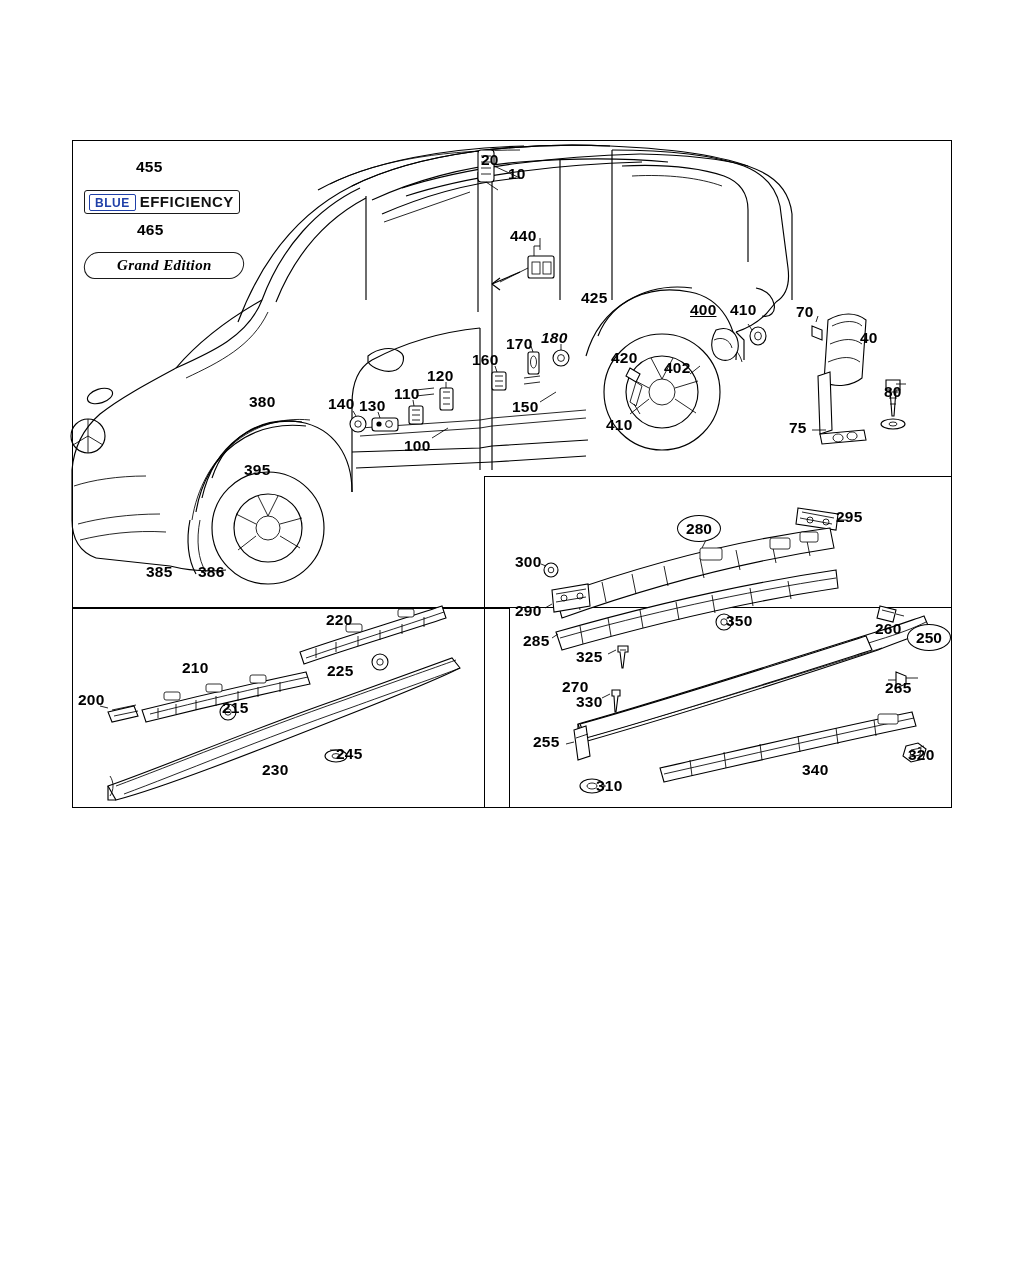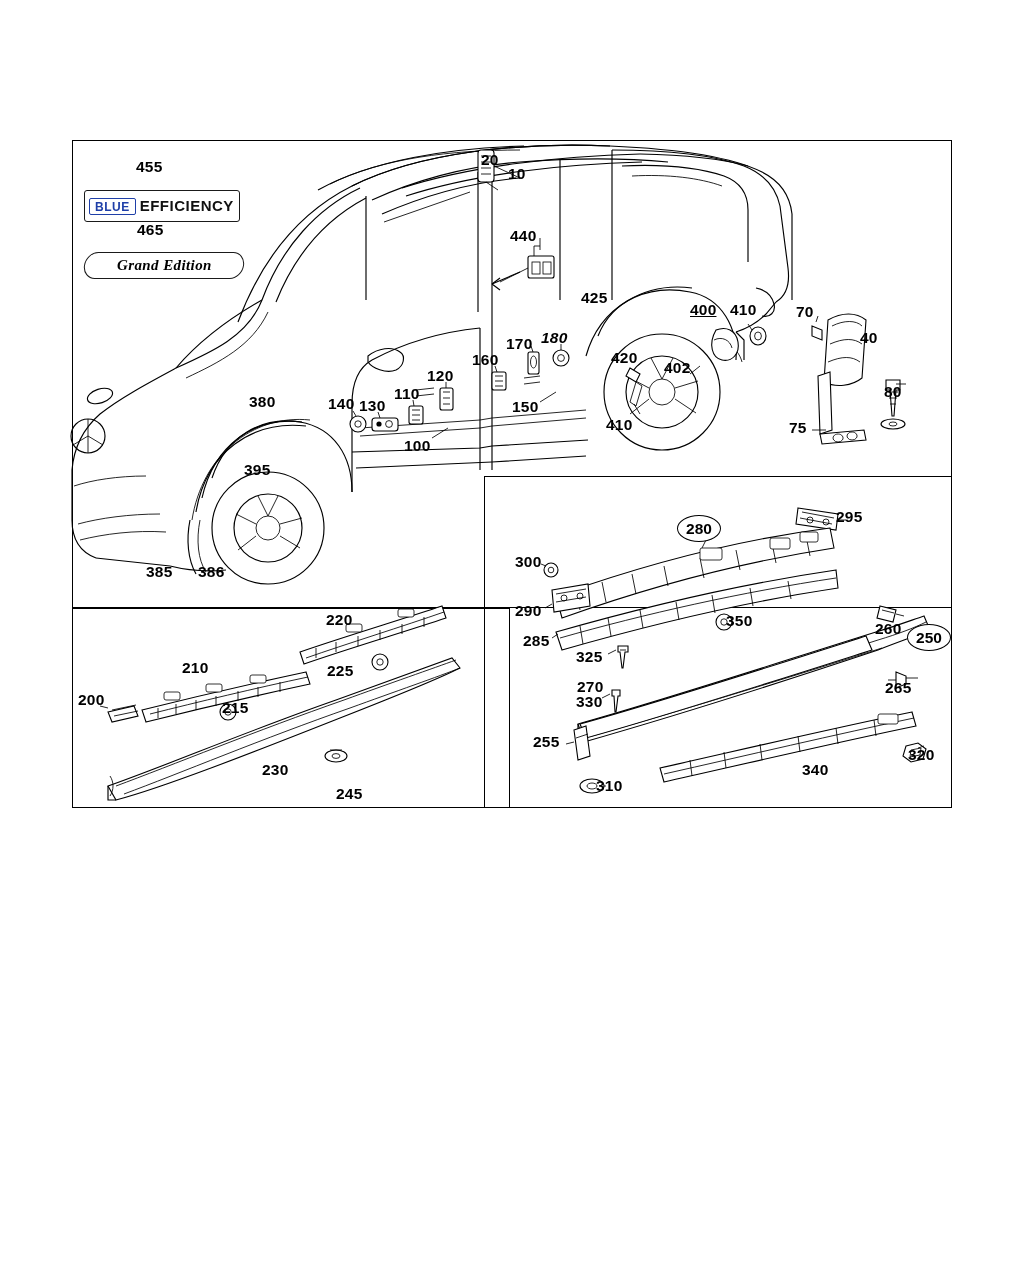--- a/index.html
+++ b/index.html
@@ -57,21 +57,21 @@
   
   .badge {
     position: absolute;
     box-sizing: border-box;
     display: flex;
     align-items: center;
     justify-content: center;
   }
   #badge-blue-efficiency {
     left: 84px; top: 190px;
-    width: 156px; height: 32px;
+    width: 156px; height: 24px;
     border: 1.5px solid #1a1a1a;
     border-radius: 3px;
     background: #fff;
     padding: 0 4px;
   }
   #badge-blue-efficiency .be-inner {
     display: flex;
     align-items: center;
     gap: 4px;
     width: 100%;
@@ -500,32 +500,32 @@
       <div class="callout" style="left: 249px; top: 394px;">380</div>
       <div class="callout" style="left: 244px; top: 462px;">395</div>
       <div class="callout" style="left: 146px; top: 564px;">385</div>
       <div class="callout" style="left: 198px; top: 564px;">386</div>
       <div class="callout" style="left: 78px; top: 692px;">200</div>
       <div class="callout" style="left: 182px; top: 660px;">210</div>
       <div class="callout" style="left: 222px; top: 700px;">215</div>
       <div class="callout" style="left: 326px; top: 612px;">220</div>
       <div class="callout" style="left: 327px; top: 663px;">225</div>
       <div class="callout" style="left: 262px; top: 762px;">230</div>
-      <div class="callout" style="left: 336px; top: 746px; margin-top: 40px;">245</div>
+      <div class="callout" style="left: 336px; top: 746px;">245</div>
       <div class="circle-callout" style="left: 677px; top: 515px;">280</div>
       <div class="circle-callout" style="left: 907px; top: 624px;">250</div>
       <div class="callout" style="left: 836px; top: 509px;">295</div>
       <div class="callout" style="left: 515px; top: 554px;">300</div>
       <div class="callout" style="left: 515px; top: 603px;">290</div>
       <div class="callout" style="left: 523px; top: 633px;">285</div>
       <div class="callout" style="left: 576px; top: 649px;">325</div>
       <div class="callout" style="left: 726px; top: 613px;">350</div>
       <div class="callout" style="left: 875px; top: 621px;">260</div>
       <div class="callout" style="left: 885px; top: 680px;">265</div>
-      <div class="callout" style="left: 577px; top: 679px;">270</div>
+      <div class="callout" style="left: 562px; top: 679px;">270</div>
       <div class="callout" style="left: 576px; top: 694px;">330</div>
       <div class="callout" style="left: 533px; top: 734px;">255</div>
       <div class="callout" style="left: 596px; top: 778px;">310</div>
       <div class="callout" style="left: 802px; top: 762px;">340</div>
       <div class="callout" style="left: 908px; top: 747px;">320</div>
     </div>
 
 </div>
 
 </body></html>

